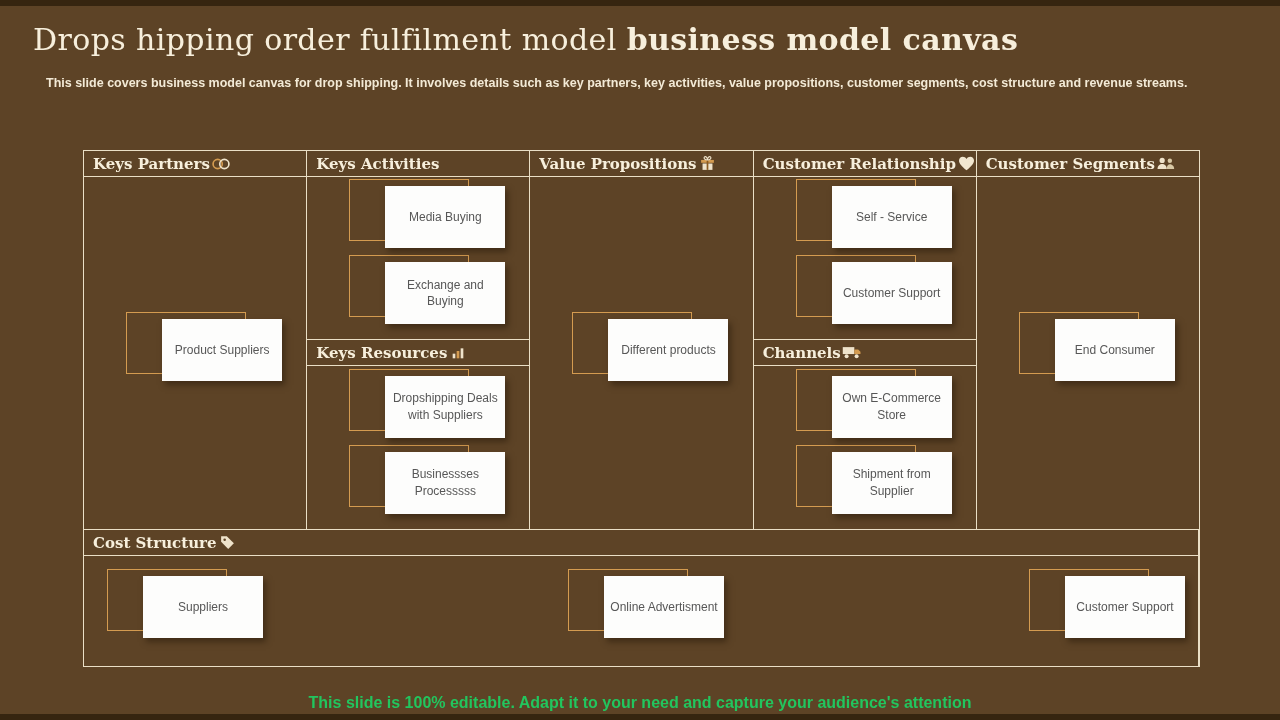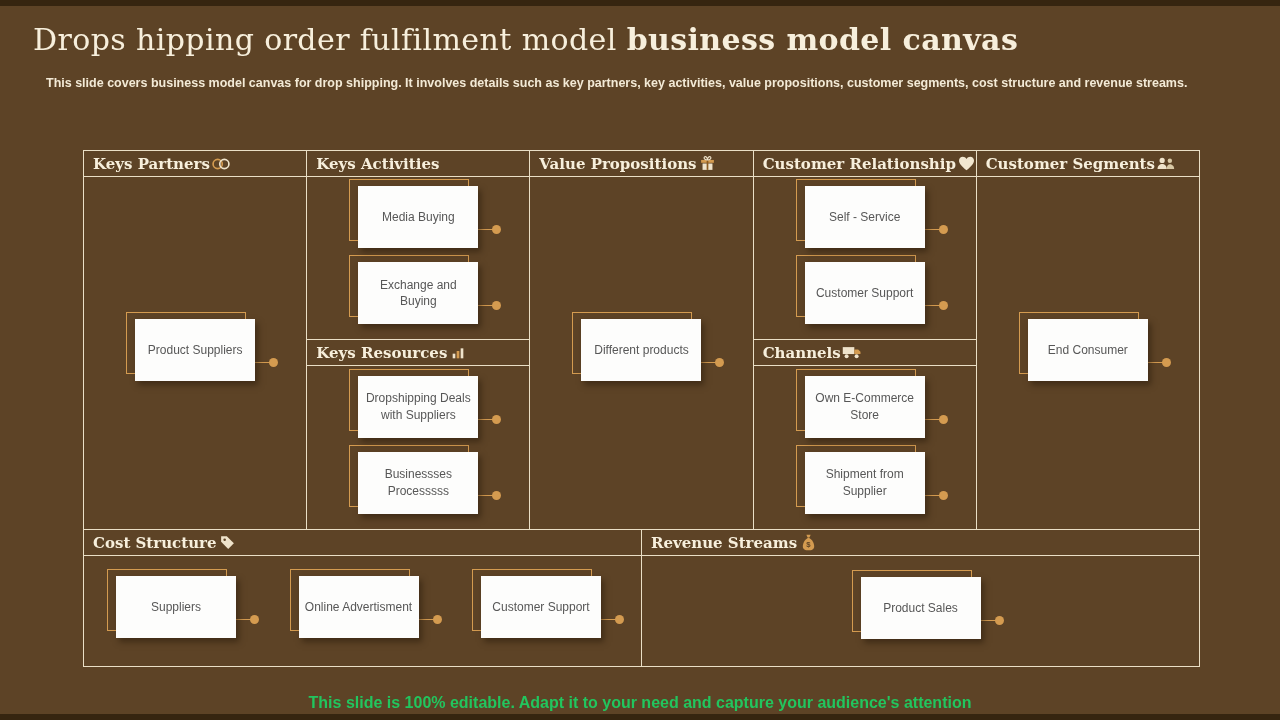--- a/index.html
+++ b/index.html
@@ -64,21 +64,21 @@
   .card { position:relative; width:120px; min-height:62px; }
   .card .outline {
     position:absolute; left:-9px; top:-7px; width:100%; height:100%;
     border:1px solid var(--accent, #d49b50);
   }
   .card .face {
     position:relative; z-index:1; width:100%; min-height:62px;
     background: var(--card-bg, #fdfdfc); color: var(--card-text, #575757);
     font-size:12px; line-height:1.35; text-align:center;
     display:flex; align-items:center; justify-content:center;
-    padding:6px; box-shadow:3px 4px 6px rgba(35,22,8,.5);
+    padding:6px; box-shadow:3px 4px 6px rgba(35,22,8,.5);margin-left:27px;
   }
   .card .line { position:absolute; right:-16px; bottom:18px; width:16px; height:1px; background:var(--accent, #d49b50); }
   .card .dot  { position:absolute; right:-23px; bottom:14px; width:9px; height:9px; border-radius:50%; background:var(--accent, #d49b50); }
 
   .footer {
     position:absolute; left:0; top:694px; width:1280px; text-align:center;
     font-size:16px; font-weight:bold; color:#22c55e; z-index:6;
   }
 </style>
 </head>
@@ -288,39 +288,19 @@
           </div>
           <div class="card">
             <span class="outline"></span>
             <span class="line"></span>
             <span class="dot"></span>
             <div class="face">Customer Support</div>
           </div>
         </div>
       </div>
 
-      <div class="sec rev">
-        <div class="sec-head">
-          <span class="sec-title">Revenue Streams</span>
-          <span class="sec-icon">
-            <svg width="15" height="17" viewBox="0 0 20 24">
-                <path d="M7 1 h6 l-1.6 4 h-2.8 Z" fill="#d49b50"></path>
-                <path d="M10 5 C4 8 2 14 2 17.5 C2 21.5 5.5 23 10 23 C14.5 23 18 21.5 18 17.5 C18 14 16 8 10 5 Z" fill="#d49b50"></path>
-                <text x="10" y="19" text-anchor="middle" font-size="11" font-weight="bold" fill="#5d4326">$</text>
-              </svg>
-          </span>
-        </div>
-        <div class="sec-body">
-          <div class="card">
-            <span class="outline"></span>
-            <span class="line"></span>
-            <span class="dot"></span>
-            <div class="face">Product Sales</div>
-          </div>
-        </div>
-      </div>
     </div>
   </div>
 
   <p class="footer">This slide is 100% editable. Adapt it to your need and capture your audience's attention</p>
 
   <div class="edge bottom"></div>
 </div>
 
 </body></html>

